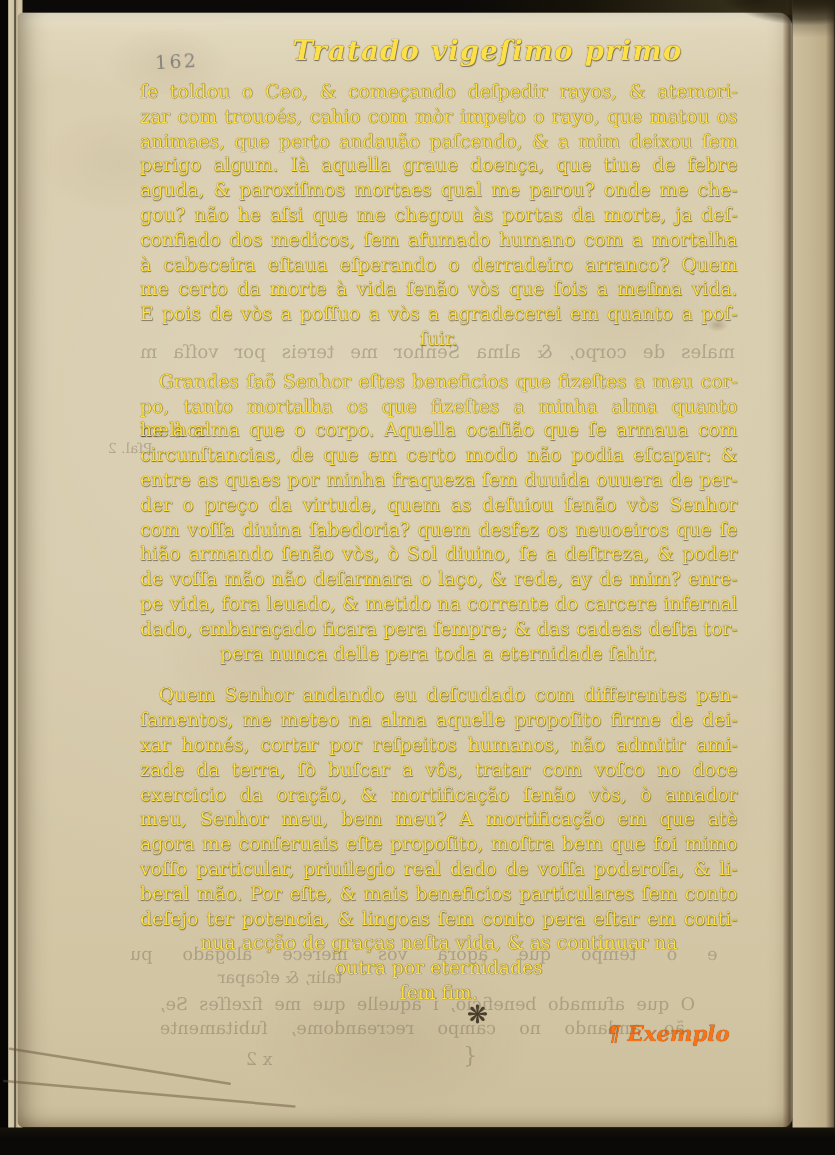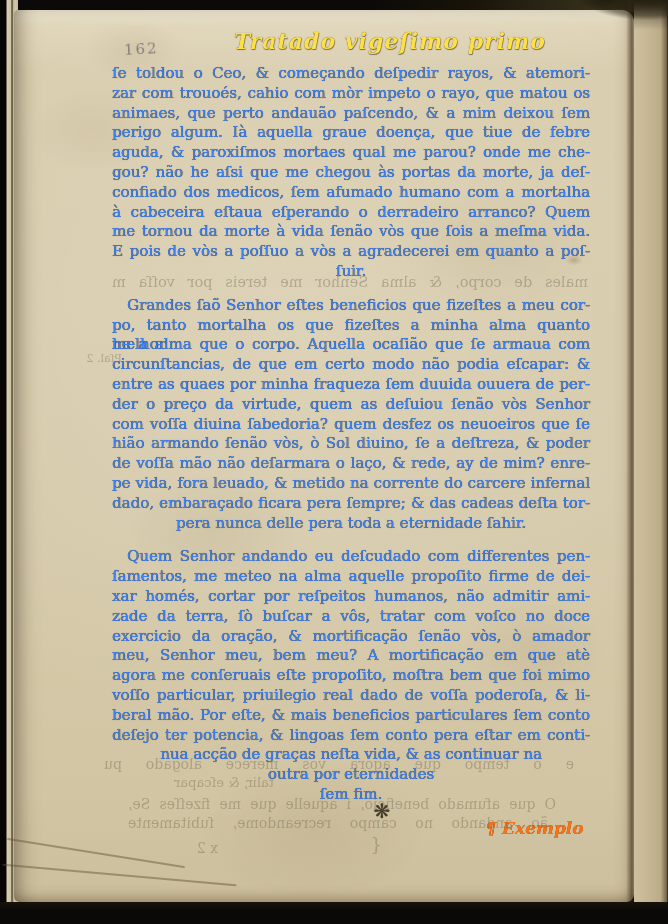--- a/index.html
+++ b/index.html
@@ -83,21 +83,21 @@
     font-size:15px;letter-spacing:2px;color:rgba(78,78,92,.6);
     filter:blur(.4px);transform:rotate(-3deg);
   }
   .running-title{
     position:absolute;left:150px;top:28px;width:480px;text-align:center;
     font-style:italic;font-weight:bold;font-size:22px;letter-spacing:1px;
     color:#fde047;text-shadow:0 0 .7px rgba(46,40,32,.9), .5px .5px .8px rgba(46,40,32,.55);
   }
   .text-block{
     position:absolute;left:112px;top:64px;width:478px;
-    font-size:15px;line-height:19.8px;color:#3b82f6;
+    font-size:15px;line-height:19.8px;color:#fde047;
     text-shadow:0 0 .6px rgba(50,43,32,.85), .4px .4px .7px rgba(50,43,32,.5);
   }
   .para{margin:0;}
   .para + .para{margin-top:14px;}
   .line{height:19.8px;white-space:nowrap;}
   .line.j{text-align:justify;text-align-last:justify;white-space:normal;}
   .line.l{text-align:center;}
   .line.c{text-align:center;white-space:normal;}
   .line.first{text-indent:15px;}
   .ornament{
@@ -143,21 +143,21 @@
   <div class="text-block">
       <div class="para">
         <div class="line j">ſe toldou o Ceo, &amp; começando deſpedir rayos, &amp; atemori-</div>
         <div class="line j">zar com trouoés, cahio com mòr impeto o rayo, que matou os</div>
         <div class="line j">animaes, que perto andauão paſcendo, &amp; a mim deixou ſem</div>
         <div class="line j">perigo algum. Ià aquella graue doença, que tiue de febre</div>
         <div class="line j">aguda, &amp; paroxiſmos mortaes qual me parou? onde me che-</div>
         <div class="line j">gou? não he aſsi que me chegou às portas da morte, ja deſ-</div>
         <div class="line j">confiado dos medicos, ſem afumado humano com a mortalha</div>
         <div class="line j">à cabeceira eſtaua eſperando o derradeiro arranco? Quem</div>
-        <div class="line j">me tornou da morte à vida ſenão vòs que ſois a meſma vida.</div>
+        <div class="line j">me certo da morte à vida ſenão vòs que ſois a meſma vida.</div>
         <div class="line j">E pois de vòs a poſſuo a vòs a agradecerei em quanto a poſ-</div>
         <div class="line l">ſuir.</div>
       </div>
       <div class="para">
         <div class="line j first">Grandes ſaõ Senhor eſtes beneficios que fizeſtes a meu cor-</div>
         <div class="line j">po, tanto mortalha os que fizeſtes a minha alma quanto melhor</div>
         <div class="line j">he a alma que o corpo. Aquella ocaſião que ſe armaua com</div>
         <div class="line j">circunſtancias, de que em certo modo não podia eſcapar: &amp;</div>
         <div class="line j">entre as quaes por minha fraqueza ſem duuida ouuera de per-</div>
         <div class="line j">der o preço da virtude, quem as deſuiou ſenão vòs Senhor</div>

